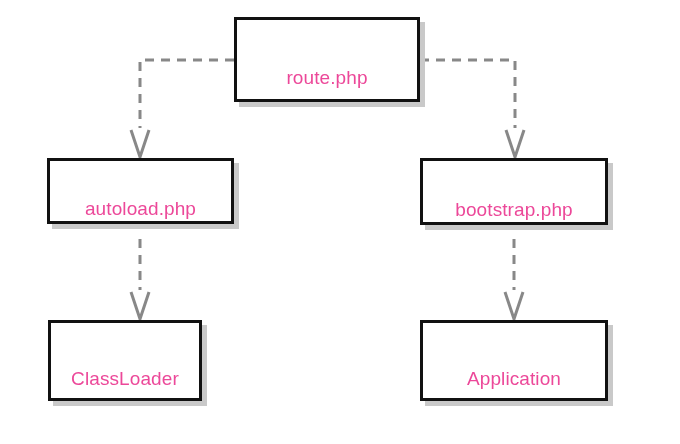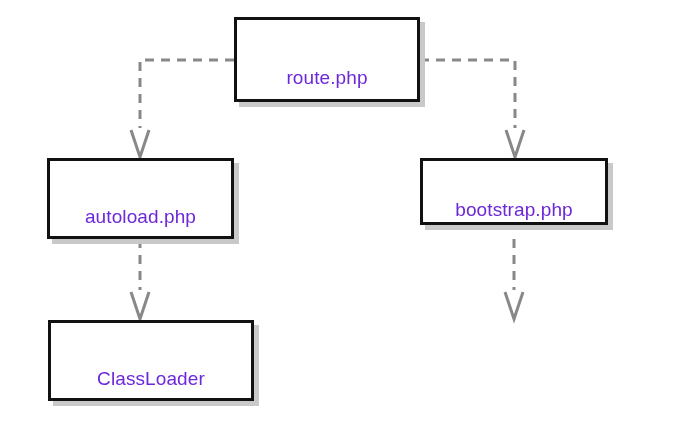--- a/index.html
+++ b/index.html
@@ -33,30 +33,30 @@
     box-shadow: 5px 5px 0 0 #c9c9c9;
     display: flex;
     align-items: center;
     justify-content: center;
     z-index: 2;
   }
   .node-label {
     font-family: "Liberation Sans", sans-serif;
     font-size: 19px;
     font-weight: 400;
-    color: #6d28d9;
+    color: #ec4899;
     letter-spacing: 0.1px;
     white-space: nowrap;
     line-height: 1;
     margin-top: 35px;
   }
   #node-route     { left: 234px; top: 17px;  width: 186px; height: 85px; }
-  #node-autoload  { left: 47px;  top: 158px; width: 187px; height: 81px; }
+  #node-autoload  { left: 47px;  top: 158px; width: 187px; height: 66px; }
   #node-bootstrap { left: 420px; top: 158px; width: 188px; height: 67px; }
-  #node-classloader { left: 48px;  top: 320px; width: 206px; height: 81px; }
+  #node-classloader { left: 48px;  top: 320px; width: 154px; height: 81px; }
   #node-application { left: 420px; top: 320px; width: 188px; height: 81px; }
 </style>
 </head>
 <body>
 
 <div id="canvas">
 
   <svg id="edge-layer" viewBox="0 0 680 444" width="680" height="444" xmlns="http://www.w3.org/2000/svg">
 
     <g>
@@ -89,14 +89,17 @@
   </div>
 
   <div class="node" id="node-bootstrap">
     <span class="node-label">bootstrap.php</span>
   </div>
 
   <div class="node" id="node-classloader">
     <span class="node-label">ClassLoader</span>
   </div>
 
+  <div class="node" id="node-application">
+    <span class="node-label">Application</span>
+  </div>
 
 </div>
 
 </body></html>

